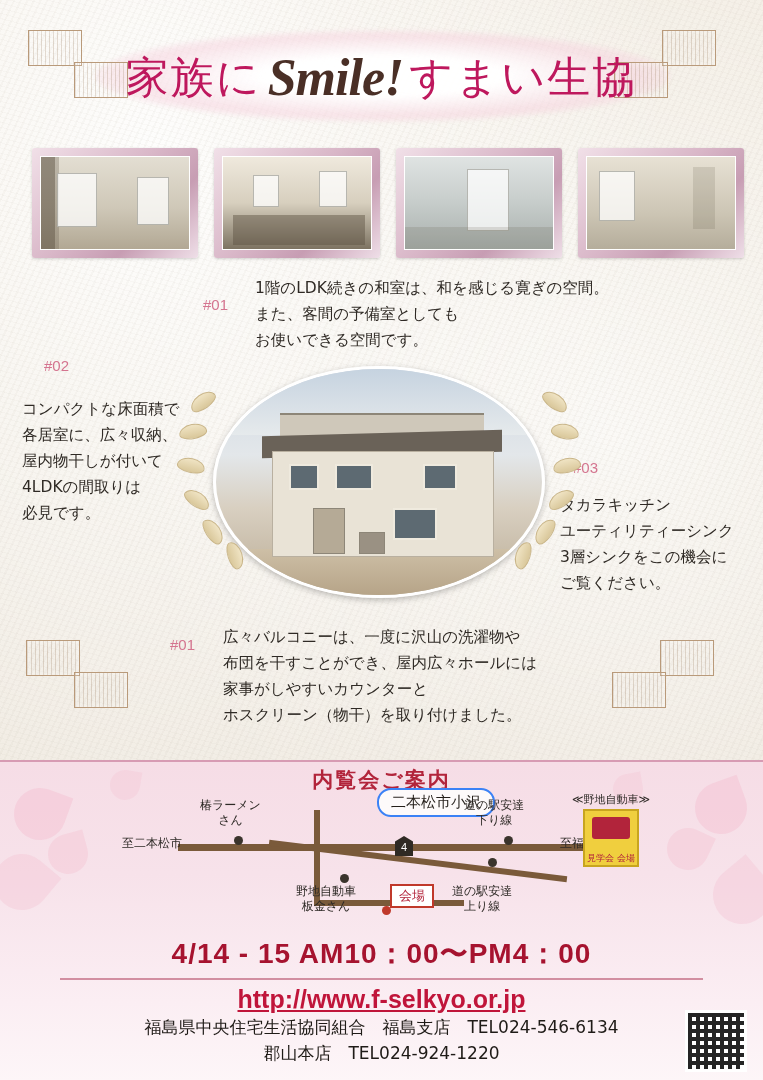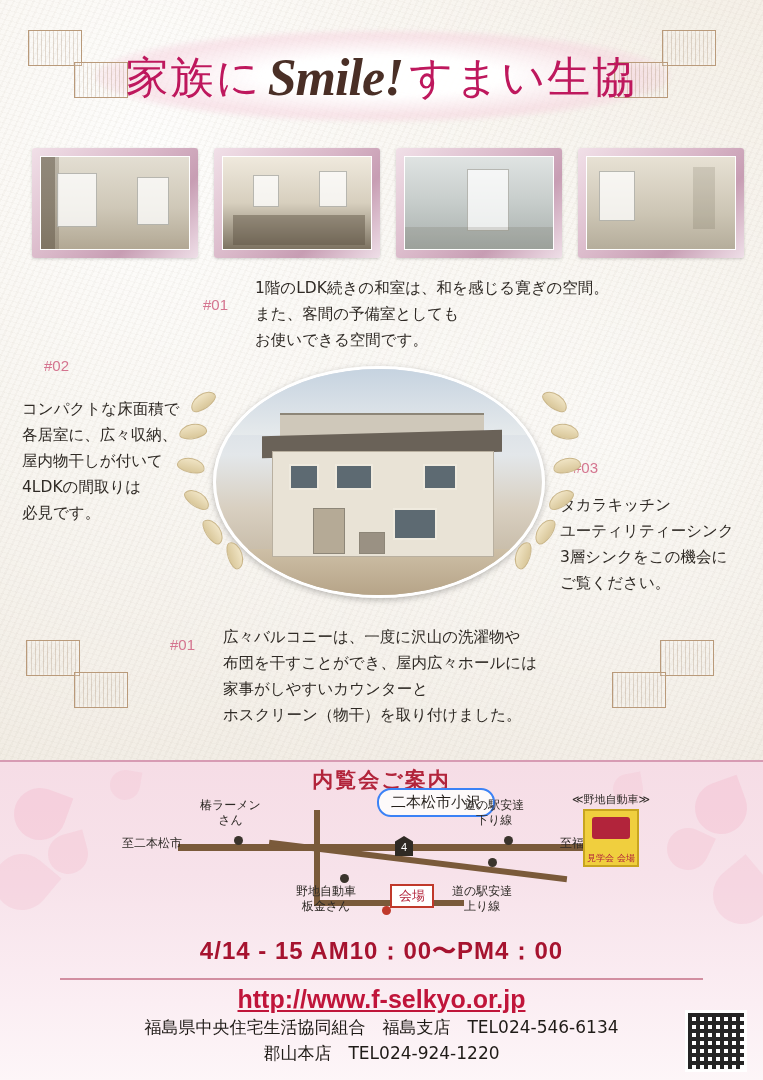--- a/index.html
+++ b/index.html
@@ -140,21 +140,21 @@
   .route4 span{display:block;color:#fff;font-size:11px;text-align:center;line-height:22px;}
   .signboard{position:absolute;right:-6px;top:-4px;width:96px;text-align:center;}
   .sb-title{font-size:11px;color:#2e2a26;font-family:"DejaVu Sans", sans-serif;}
   .sb-box{margin:2px auto 0;width:52px;height:54px;background:#f0cf3e;border:2px solid #c8a51f;position:relative;}
   .sb-arrow{position:absolute;left:7px;top:6px;width:38px;height:22px;border-radius:3px;background:#b2243b;}
   .sb-arrow:before{content:"";position:absolute;left:-8px;top:3px;border:8px solid transparent;border-right-color:#b2243b;}
   .sb-txt{position:absolute;left:0;right:0;bottom:2px;font-size:9px;color:#b2243b;line-height:10px;font-family:"DejaVu Sans", sans-serif;}
 
   .datetime{
     position:absolute;left:0;right:0;top:935px;text-align:center;
-    color:#a6132f;font-size:24px;font-weight:700;letter-spacing:1px;
+    color:#a6132f;font-size:28px;font-weight:700;letter-spacing:1px;
     font-family:"Liberation Sans", sans-serif;
   }
   .url{
     position:absolute;left:0;right:0;top:985px;text-align:center;
     color:#c0153a;font-size:25px;font-weight:700;letter-spacing:0px;
     font-family:"Liberation Sans", sans-serif;text-decoration:underline;
   }
   .sep{position:absolute;left:60px;top:978px;width:643px;height:2px;background:#b0445f;opacity:.55;}
   .addr{position:absolute;left:0;right:0;top:1014px;text-align:center;
     font-size:17px;color:#1f1b17;line-height:26px;font-family:"DejaVu Sans", sans-serif;white-space:pre-line;}

